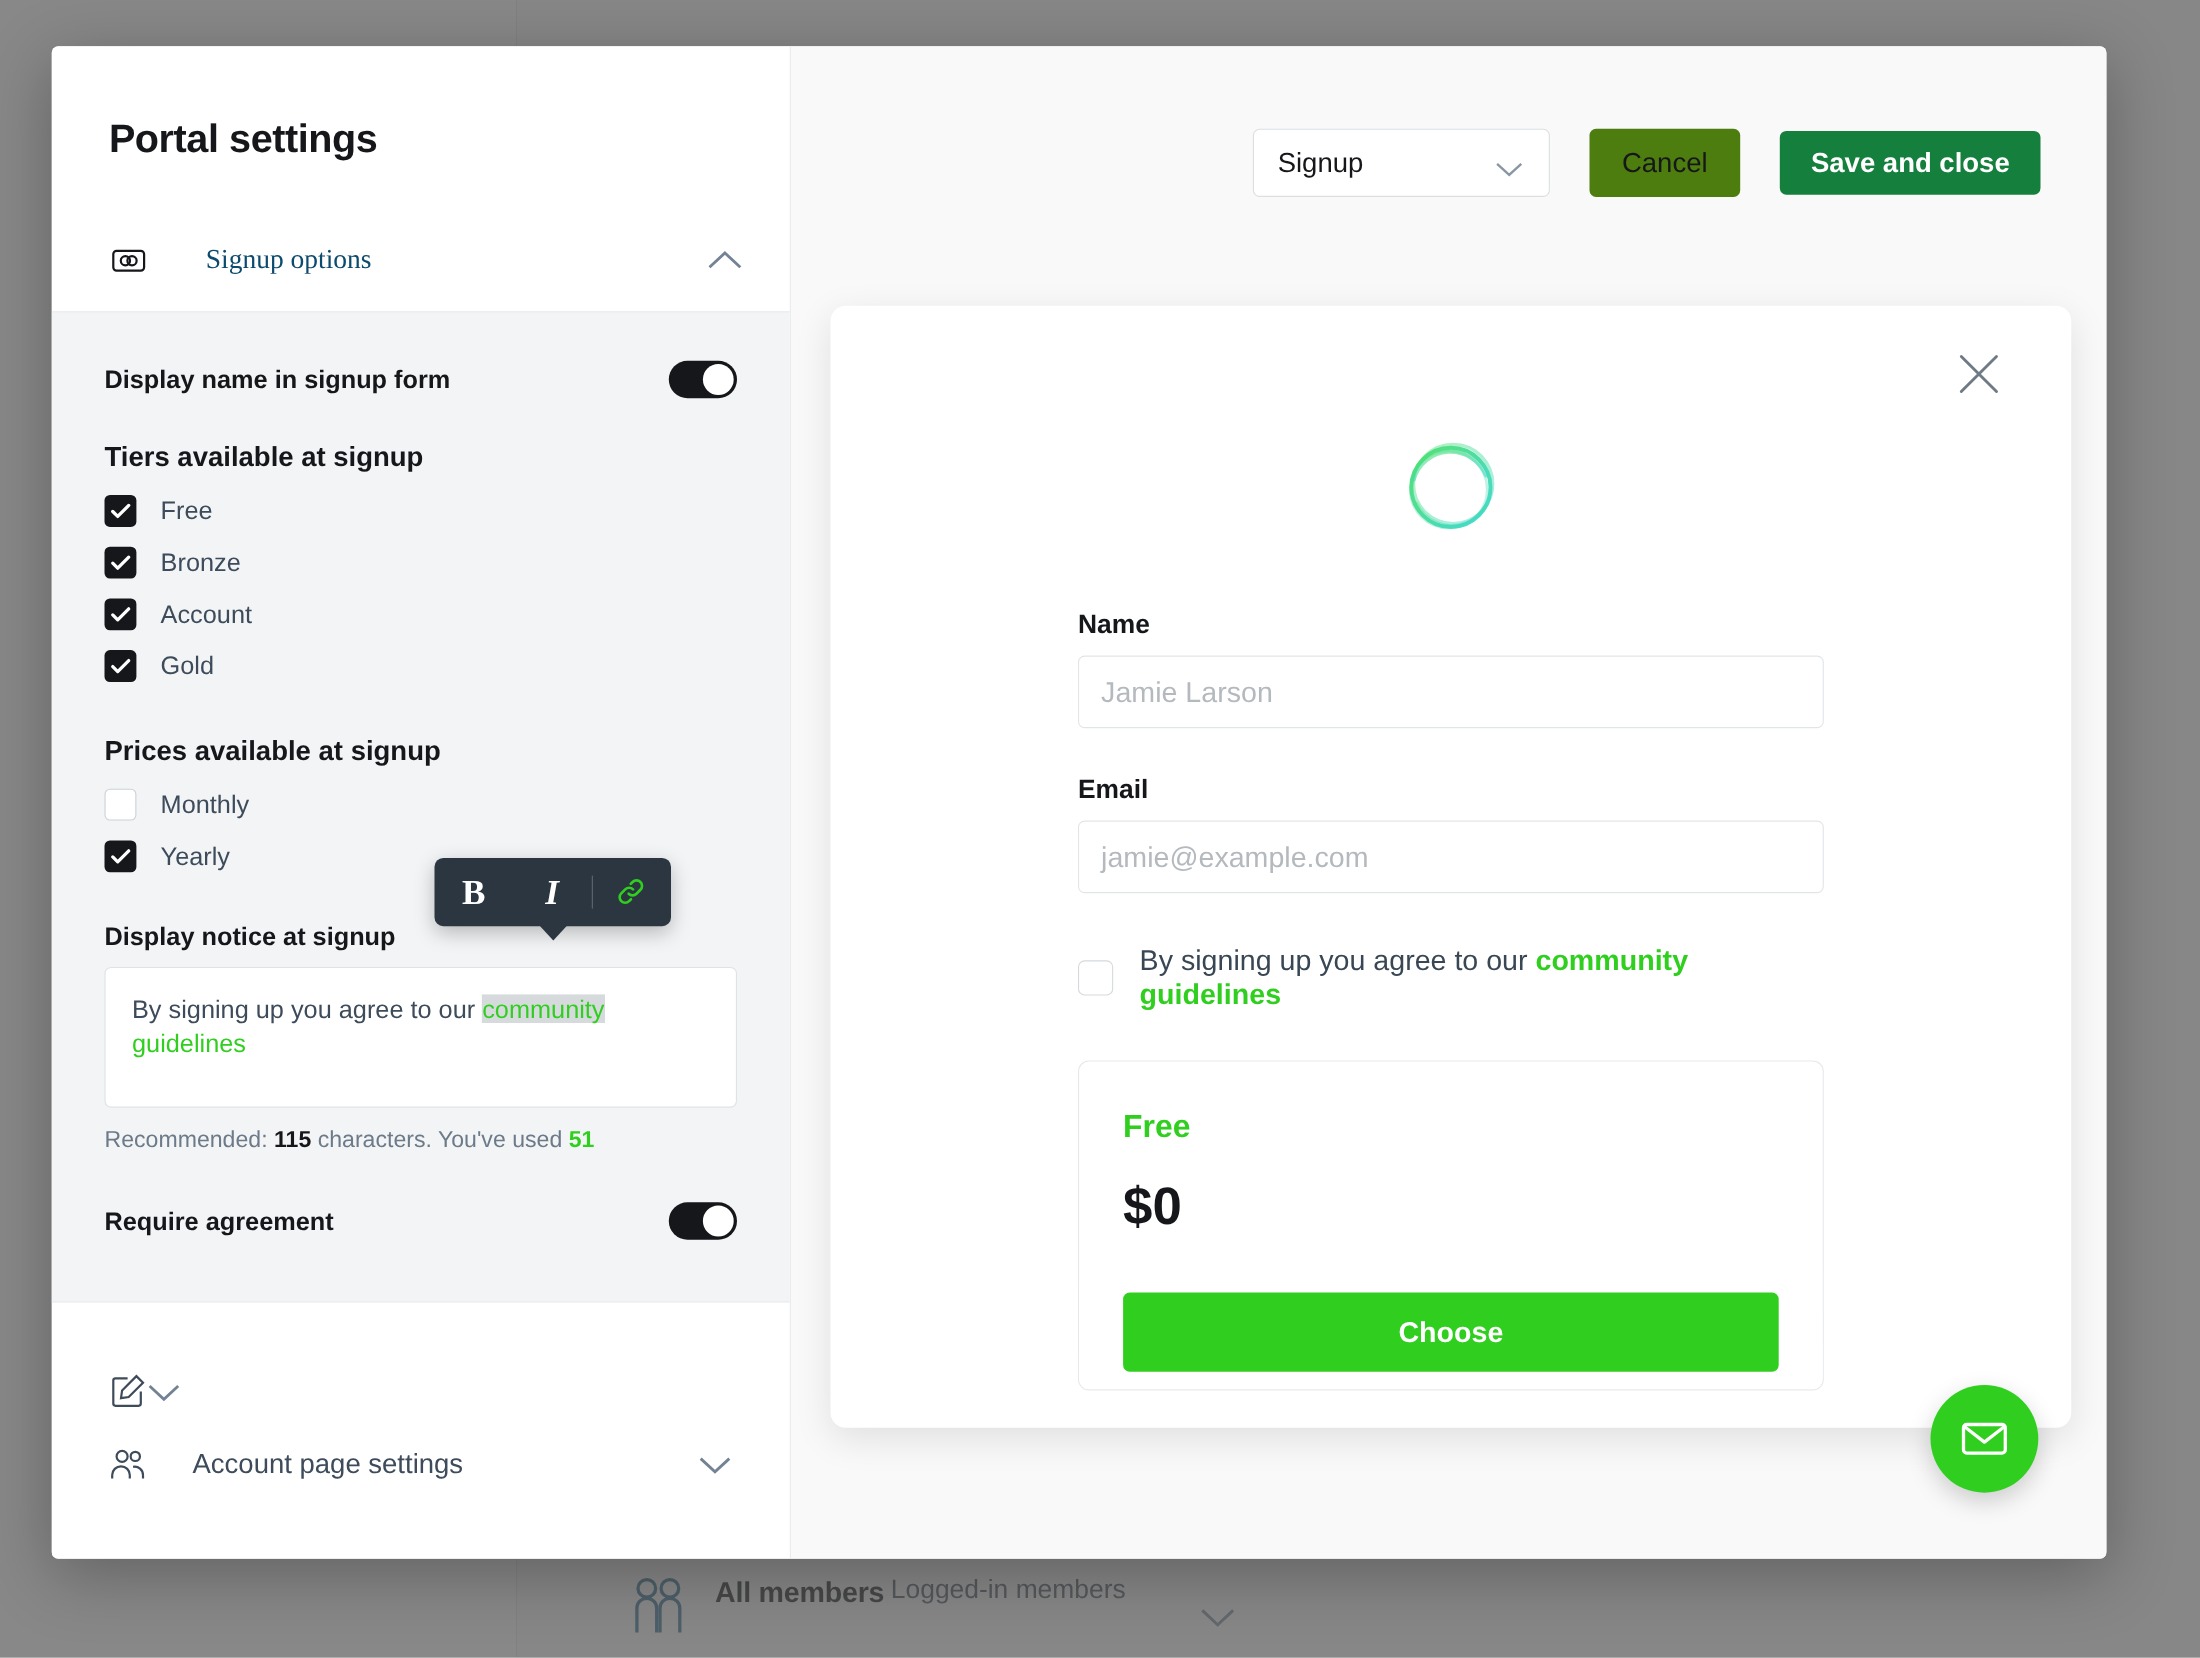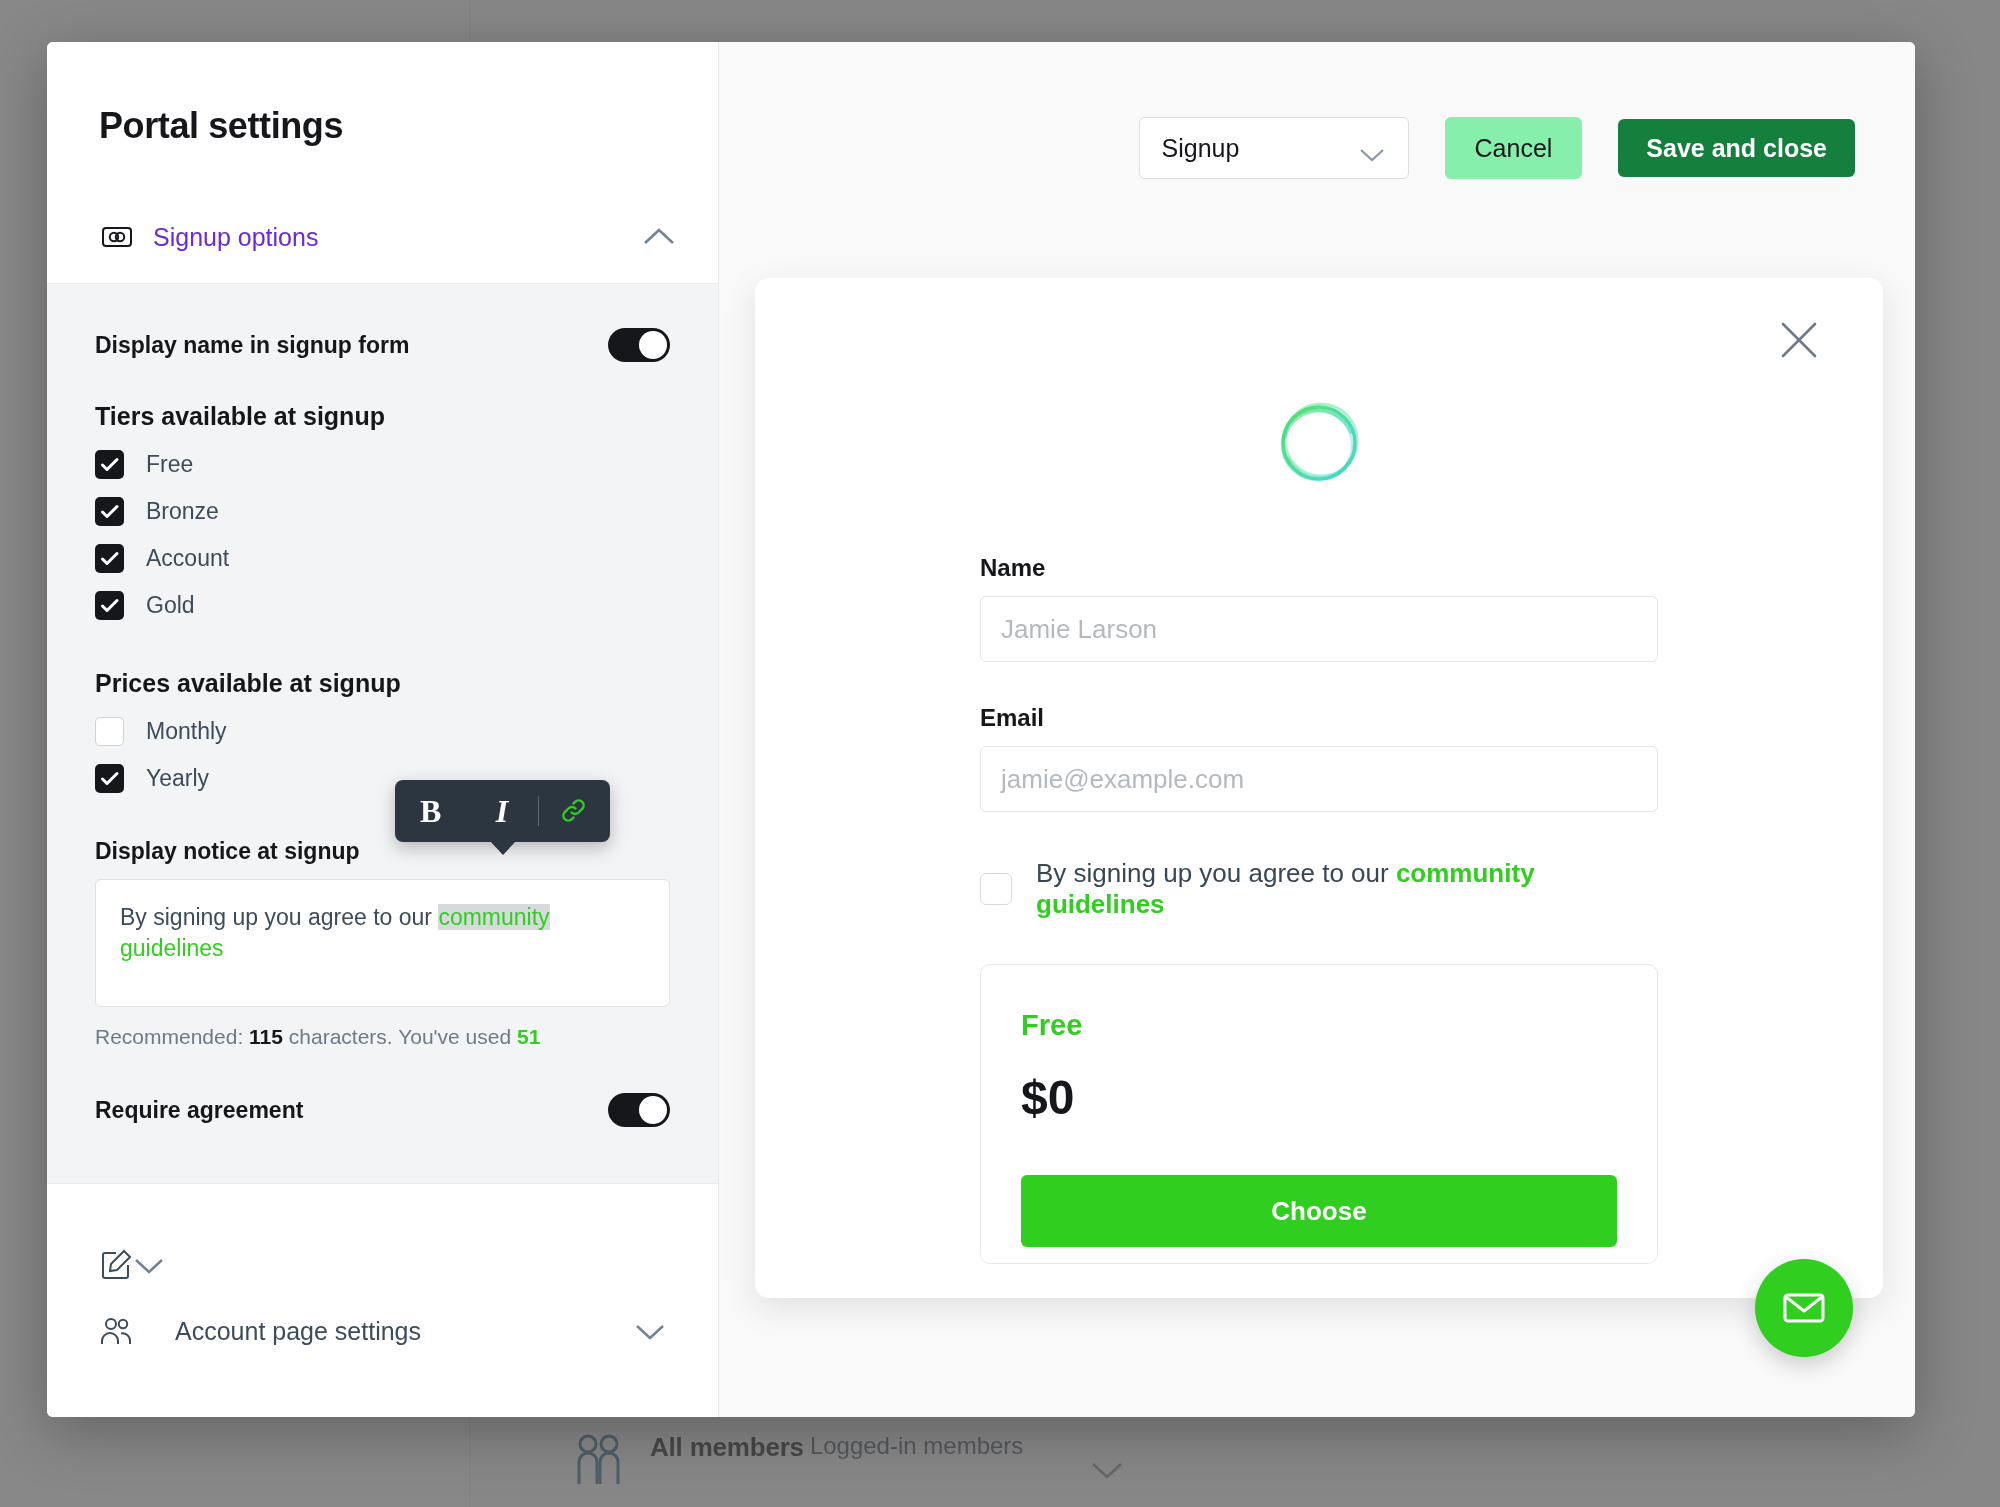--- a/index.html
+++ b/index.html
@@ -39,21 +39,21 @@
   
   .panel { width:672px; flex:none; background:#ffffff; border-right:1px solid #e6e8ea;
            display:flex; flex-direction:column; }
   .panel-title { font-size:36px; font-weight:700; color:#15171a; letter-spacing:-0.4px;
                  padding:63px 0 0 52px; }
   .accordion-head {
     display:flex; align-items:center; padding:0 42px 0 52px; height:92px; margin-top:44px;
     cursor:pointer;
   }
   .acc-icon { width:36px; height:36px; flex:none; color:#15171a; }
-  .acc-label { font-size:25px; color:#6d28d9; margin-left:18px; flex:1; }
+  .acc-label { font-size:25px; color:#0c4a6e; margin-left:52px; flex:1;font-family:Liberation Serif, serif; }
   .acc-chev { width:34px; height:20px; color:#738294; flex:none; }
 
   .section-body { background:#f2f4f5; padding:0 48px; border-top:1px solid #e8eaec;
                   border-bottom:1px solid #e8eaec; }
 
   .row-toggle { display:flex; align-items:center; justify-content:space-between;
                 padding-top:44px; }
   .row-label { font-size:23px; font-weight:700; color:#15171a; }
   .switch { width:62px; height:34px; border-radius:17px; background:#15171a;
             position:relative; flex:none; cursor:pointer; }
@@ -106,21 +106,21 @@
   
   .preview { flex:1; background:#f9f9fa; position:relative; }
   .pv-top { position:absolute; left:0; top:0; right:0; height:168px; }
   .pv-controls { position:absolute; right:60px; top:75px; display:flex; align-items:center; gap:36px; }
   .select {
     width:270px; height:62px; background:#ffffff; border:1px solid #dcdfe2; border-radius:6px;
     display:flex; align-items:center; padding:0 22px; font-size:25px; color:#15171a; cursor:pointer;
   }
   .select .val { flex:1; }
   .select .chev { width:28px; height:17px; color:#8a96a3; }
-  .btn-cancel { height:62px; padding:0 30px; border-radius:6px; background:#86efac;
+  .btn-cancel { height:62px; padding:0 30px; border-radius:6px; background:#4d7c0f;
                 color:#15171a; font-size:25px; display:flex; align-items:center; cursor:pointer; }
   .btn-save { height:58px; padding:0 28px; border-radius:6px; background:#15803d;
               color:#ffffff; font-size:25px; font-weight:700; display:flex; align-items:center; cursor:pointer; }
 
   .pv-card {
     position:absolute; left:36px; top:236px; width:1128px; height:1020px;
     background:#ffffff; border-radius:14px; box-shadow:0 10px 34px rgba(0,0,0,.10);
     overflow:hidden;
   }
   .pv-close { position:absolute; right:58px; top:36px; width:52px; height:52px; color:#6e7a85; cursor:pointer; }

